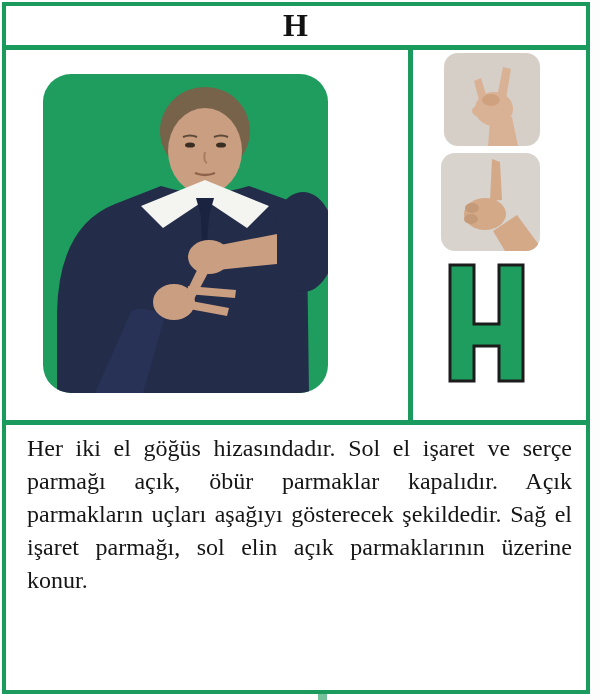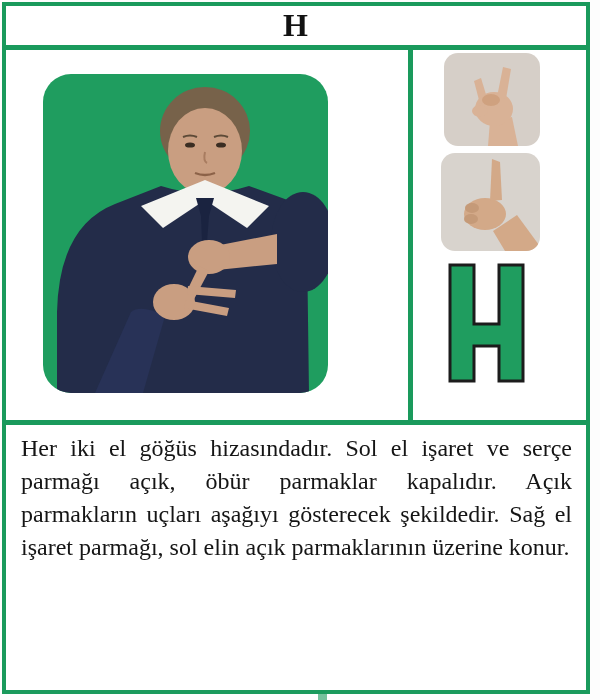--- a/index.html
+++ b/index.html
@@ -46,21 +46,21 @@
 
   .letter-graphic {
     position: absolute; left: 35px; top: 213px;
     width: 77px; height: 120px;
   }
   .letter-graphic svg { display: block; width: 100%; height: 100%; }
 
   .text-row {
     border-top: 5px solid #1a9a5c;
     height: 260px;
-    padding: 7px 14px 0 15px;
+    padding: 7px 14px 0 21px;
     background: #fff;
   }
   .description {
     font-size: 24px; line-height: 33px;
     color: #151515; text-align: justify;
   }
 
   .bottom-notch {
     position: absolute; left: 318px; top: 694px;
     width: 9px; height: 6px; background: #1a9a5c; opacity: .6;

